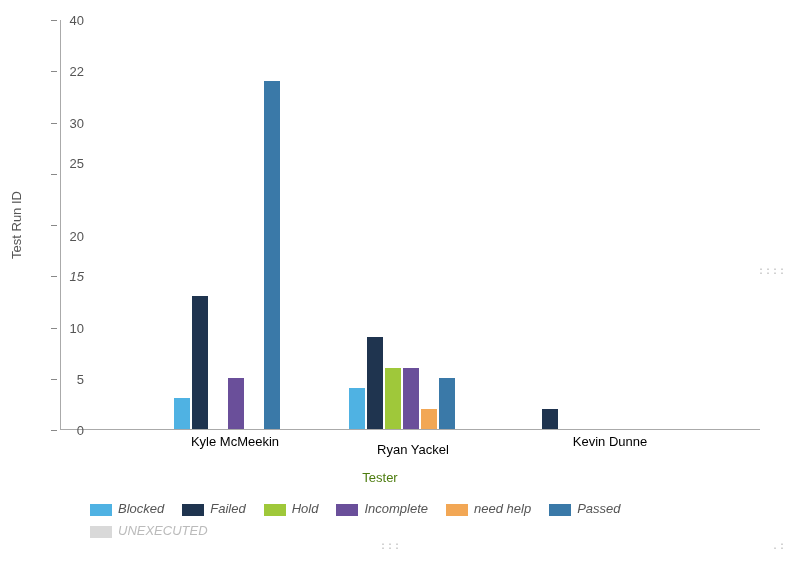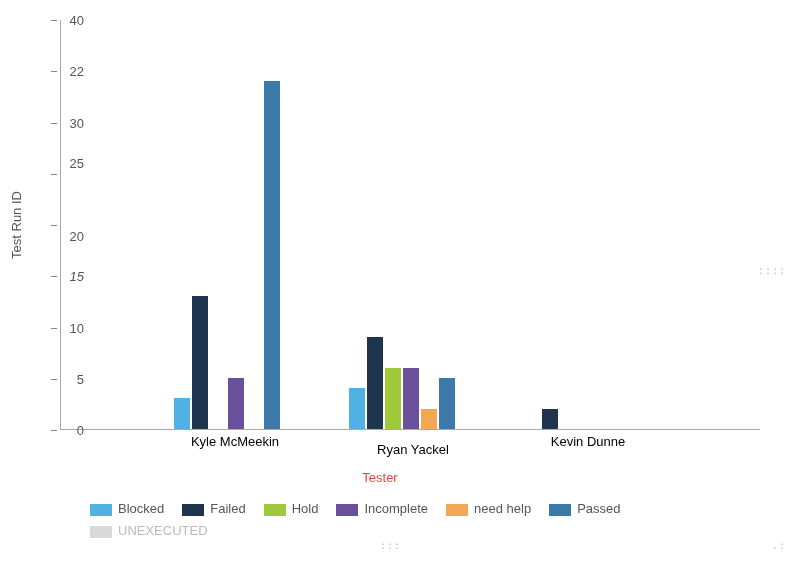--- a/index.html
+++ b/index.html
@@ -52,41 +52,42 @@
     transform-origin: left top;
     color: #555;
     white-space: nowrap;
   }
   .xlabel {
     position: absolute;
     left: 0;
     width: 760px;
     text-align: center;
     top: 470px;
-    color: #ef4444;
+    color: #4d7c0f;
   }
   .xtick-label {
     position: absolute;
     top: 434px;
     width: 180px;
     margin-left: -90px;
     text-align: center;
     color: #000000;
   }
   .bar {
     position: absolute;
     bottom: 0;
     width: 16px;
   }
   .legend {
     position: absolute;
     left: 90px;
     top: 498px;
     width: 640px;
     line-height: 22px;
+    font-style: italic;
   }
   .legend-item {
     display: inline-block;
     margin-right: 18px;
     color: #555;
   }
   .legend-item.dim { color: #bbb; }
   .swatch {
     display: inline-block;
     width: 22px;
@@ -145,13 +146,13 @@
 <div class="ytick-label" style="top: 378.75px;">5</div>
 <div class="ytick-label" style="top: 327.5px;">10</div>
 <div class="ytick-label" style="top: 276.25px; font-style: italic;">15</div>
 <div class="ytick-label" style="top: 236px;">20</div>
 <div class="ytick-label" style="top: 163px; margin-left: 9px;">25</div>
 <div class="ytick-label" style="top: 122.5px;">30</div>
 <div class="ytick-label" style="top: 71.25px;">22</div>
 <div class="ytick-label" style="top: 20px;">40</div>
 <div class="xtick-label" style="left: 235px;">Kyle McMeekin</div>
 <div class="xtick-label" style="left: 413px; margin-top: 8px;">Ryan Yackel</div>
-<div class="xtick-label" style="left: 588px;">Kevin Dunne</div>
+<div class="xtick-label" style="left: 610px;">Kevin Dunne</div>
 
 </body></html>

